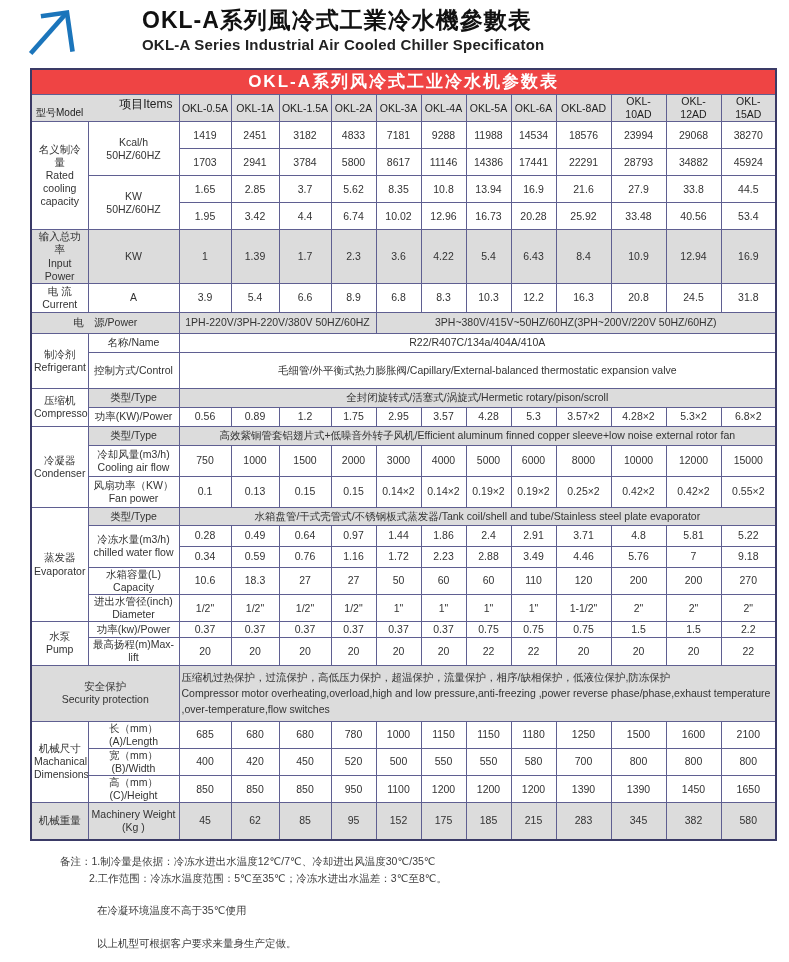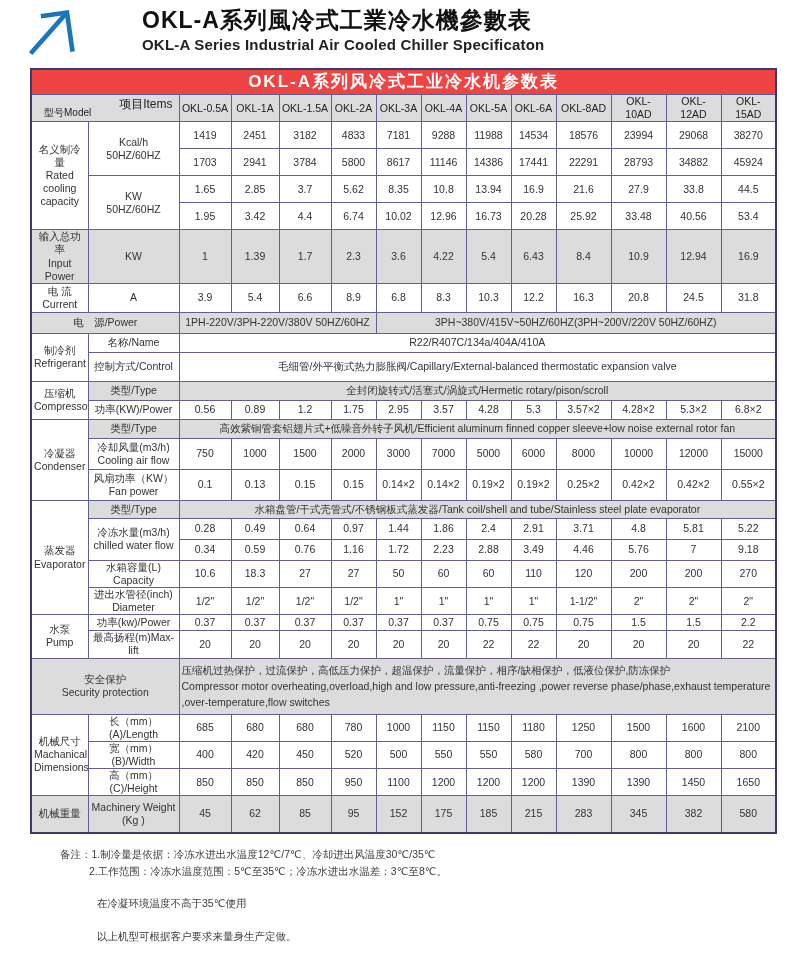--- a/index.html
+++ b/index.html
@@ -27,21 +27,21 @@
   .banner td {
     background:#ef4444; color:#ffffff; font-size:17px; font-weight:bold;
     letter-spacing:2px; height:24px;
   }
   .hdr td { background:#dcdcdc; height:26px; color:#222; }
   .pre { white-space:pre-line; }
   .corner {
     position:relative; background:
       linear-gradient(to bottom right, #dcdcdc calc(50% - 0.7px), #6b6b96 50%, #dcdcdc calc(50% + 0.7px));
   }
-  .corner .c-model { position:absolute; left:12px; bottom:2px; font-size:10px; }
+  .corner .c-model { position:absolute; left:4px; bottom:2px; font-size:10px; }
   .corner .c-items { position:absolute; right:6px; top:2px; font-size:12px; }
   td.sec { color:#333; }
   td.left { text-align:left; padding:3px 6px; line-height:1.55; }
 
   
   .notes { margin:12px 0 0 60px; font-size:10.5px; color:#3c3c3c; line-height:1.6; }
   .notes div { white-space:nowrap; }
   .ind1 { padding-left:29px; }
   .ind2 { padding-left:37px;margin-top:16px; }
   .notes-en { margin-top:2px; }
@@ -208,21 +208,21 @@
     <td colspan="4">1PH-220V/3PH-220V/380V 50HZ/60HZ</td>
     <td colspan="8">3PH~380V/415V~50HZ/60HZ(3PH~200V/220V 50HZ/60HZ)</td>
   </tr>
 
   <tr style="height:19px">
     <td rowspan="2" class="sec pre">制冷剂
 Refrigerant</td>
     <td>名称/Name</td>
     <td colspan="12">R22/R407C/134a/404A/410A</td>
   </tr>
-  <tr style="height:29px">
+  <tr style="height:36px">
     <td>控制方式/Control</td>
     <td colspan="12">毛细管/外平衡式热力膨胀阀/Capillary/External-balanced thermostatic expansion valve</td>
   </tr>
 
   <tr style="height:19px">
     <td rowspan="2" class="sec pre">压缩机
 Compressor</td>
     <td class="g">类型/Type</td>
     <td colspan="12" class="g">全封闭旋转式/活塞式/涡旋式/Hermetic rotary/pison/scroll</td>
   </tr>
@@ -249,21 +249,21 @@
     <td colspan="12" class="g">高效紫铜管套铝翅片式+低噪音外转子风机/Efficient aluminum finned copper sleeve+low noise external rotor fan</td>
   </tr>
   <tr style="height:31px">
     <td class="pre">冷却风量(m3/h)
 Cooling air flow</td>
     <td>750</td>
         <td>1000</td>
         <td>1500</td>
         <td>2000</td>
         <td>3000</td>
-        <td>7000</td>
+        <td>4000</td>
         <td>5000</td>
         <td>6000</td>
         <td>8000</td>
         <td>10000</td>
         <td>12000</td>
         <td>15000</td>
   </tr>
   <tr style="height:31px">
     <td class="pre">风扇功率（KW）
 Fan power</td>

